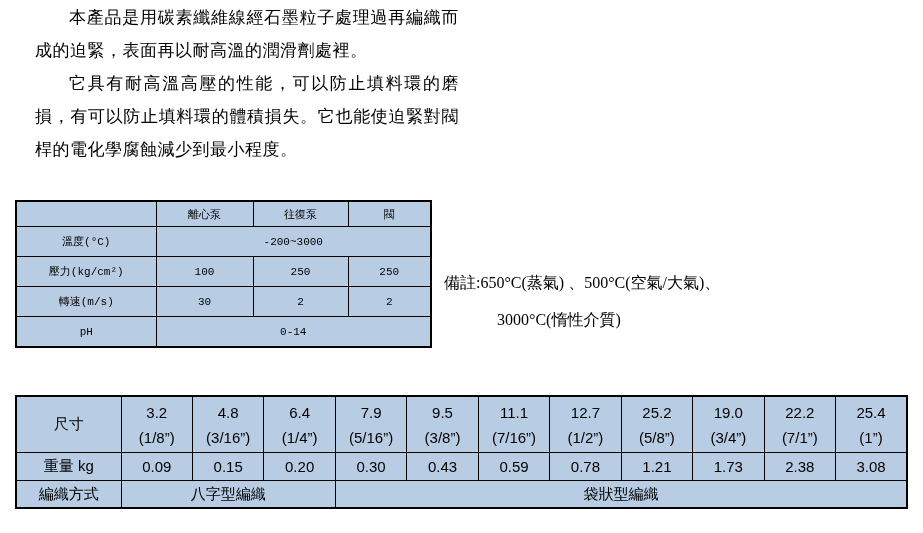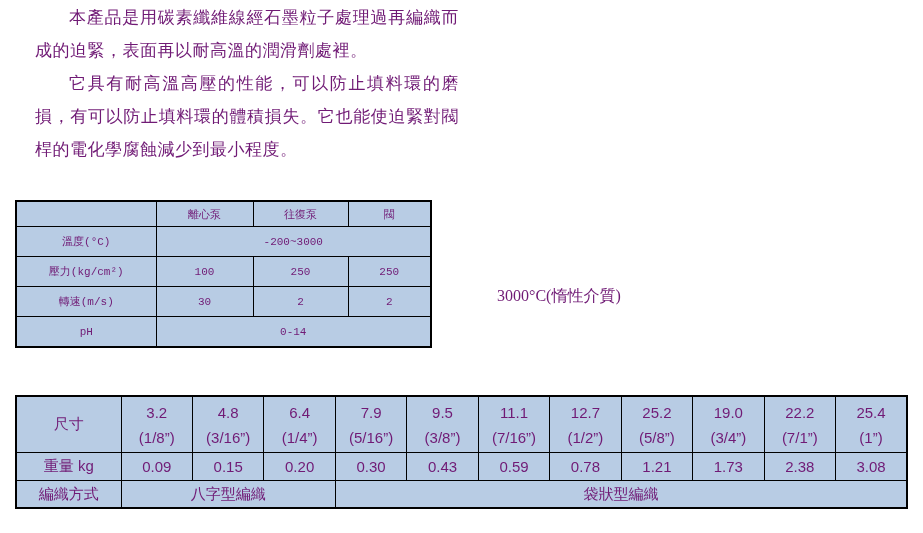--- a/index.html
+++ b/index.html
@@ -1,21 +1,21 @@
 <!DOCTYPE html>
 <html><head>
 <meta charset="utf-8">
 <style>
   html, body { margin: 0; padding: 0; }
   .page {
     position: relative;
     width: 923px;
     height: 533px;
     background: #ffffff;
-    color: #701a75;
+    color: #000000;
     font-family: "Liberation Serif", serif;
     overflow: hidden;
   }
 
   
   .paras {
     position: absolute;
     left: 35px;
     top: 1px;
     width: 424px;
@@ -126,20 +126,21 @@
       <td>2</td>
     </tr>
     <tr>
       <td>pH</td>
       <td colspan="3">0-14</td>
     </tr>
   </tbody>
     </table>
 
   <div class="note">
+    <div class="l1">備註:650°C(蒸氣) 、500°C(空氣/大氣)、</div>
     <div class="l2">3000°C(惰性介質)</div>
   </div>
 
   <table class="size-table">
     <colgroup>
       <col style="width:105px">
       <col>
         <col>
         <col>
         <col>

